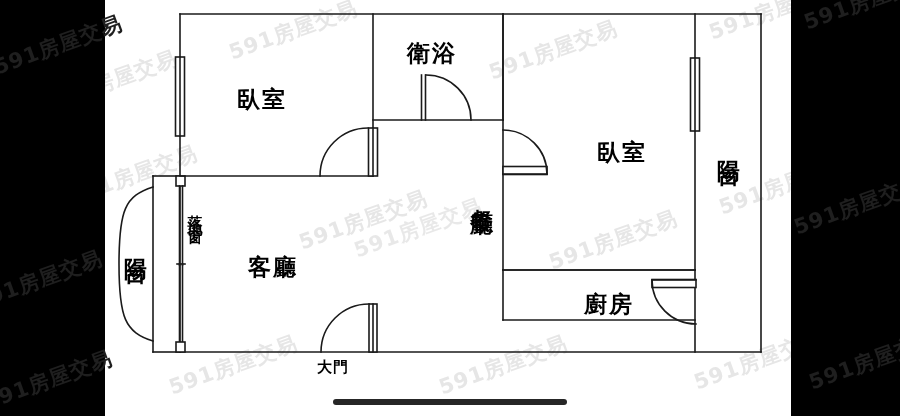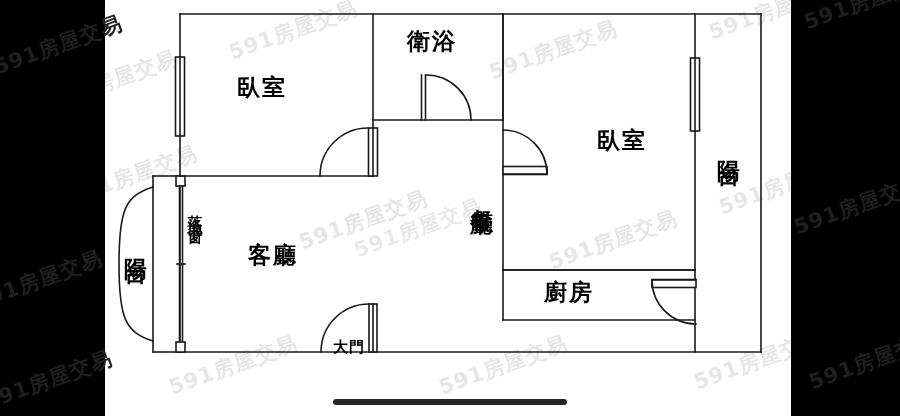--- a/index.html
+++ b/index.html
@@ -58,21 +58,21 @@
 
   
   .rlabel {
     position: absolute;
     color: #000;
     font-weight: bold;
     white-space: nowrap;
     line-height: 1.0;
     user-select: none;
   }
-  .rlabel.h { font-size: 23px; letter-spacing: 2px; }
+  .rlabel.h { font-size: 23px; letter-spacing: 2px; margin-top: 12px; }
   .rlabel.v {
     font-size: 23px;
     writing-mode: vertical-rl;
     text-orientation: upright;
     letter-spacing: 2px;
   }
   .rlabel.vs {
     font-size: 15px;
     writing-mode: vertical-rl;
     text-orientation: upright;
@@ -198,29 +198,29 @@
     <div class="rlabel h" style="left:132px; top:76px;">臥室</div>
 
     <div class="rlabel h" style="left:302px; top:30px;">衛浴</div>
 
     <div class="rlabel h" style="left:492px; top:129px;">臥室</div>
 
     <div class="rlabel h" style="left:143px; top:244px;">客廳</div>
 
     <div class="rlabel v" style="left:365px; top:190px;">餐廳</div>
 
-    <div class="rlabel h" style="left:439px; top:281px;">廚房</div>
+    <div class="rlabel h" style="left:479px; top:281px;">廚房</div>
 
     <div class="rlabel v" style="left:19px; top:240px;">陽台</div>
 
     <div class="rlabel v" style="left:612px; top:142px;">陽台</div>
 
     <div class="rlabel vs" style="left:82px; top:203px;">落地窗</div>
 
-    <div class="rlabel small" style="left:212px; top:340px;margin-left:16px;">大門</div>
+    <div class="rlabel small" style="left:212px; top:360px;">大門</div>
 
   </div>
 
   <div style="position:absolute;left:0;top:0;width:105px;height:416px;background:#000;"></div>
   <div style="position:absolute;left:791px;top:0;width:109px;height:416px;background:#000;"></div>
 
   <div class="wm" style="left:-10px; top:55px; color:#1f1f1f;">591房屋交易</div>
   <div class="wm" style="left:-30px; top:290px; color:#1f1f1f;">591房屋交易</div>
   <div class="wm" style="left:800px; top:10px; color:#1f1f1f;">591房屋交易</div>
   <div class="wm" style="left:790px; top:215px; color:#1f1f1f;">591房屋交易</div>

